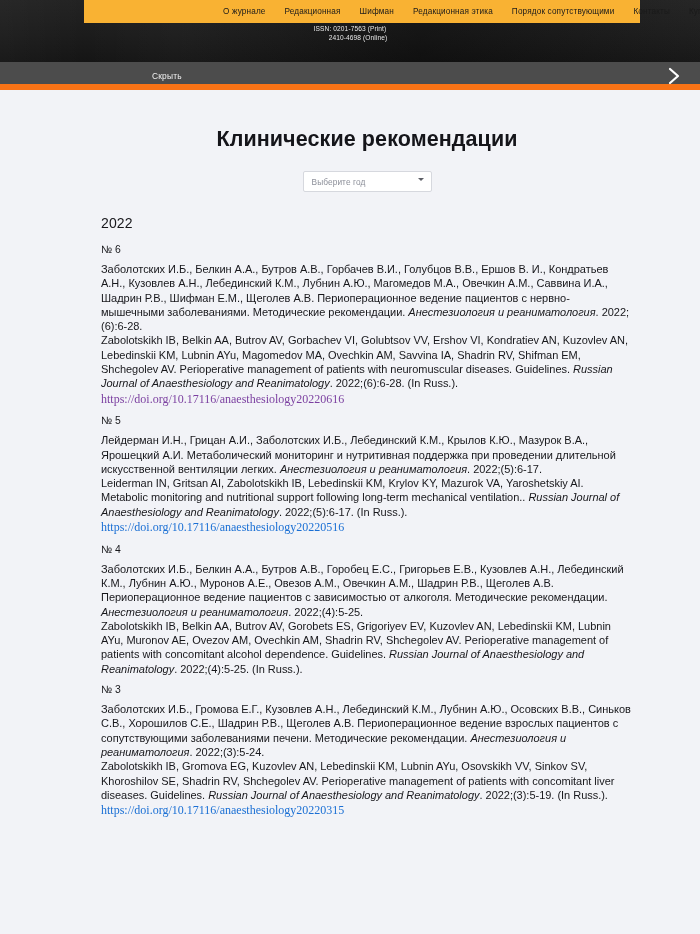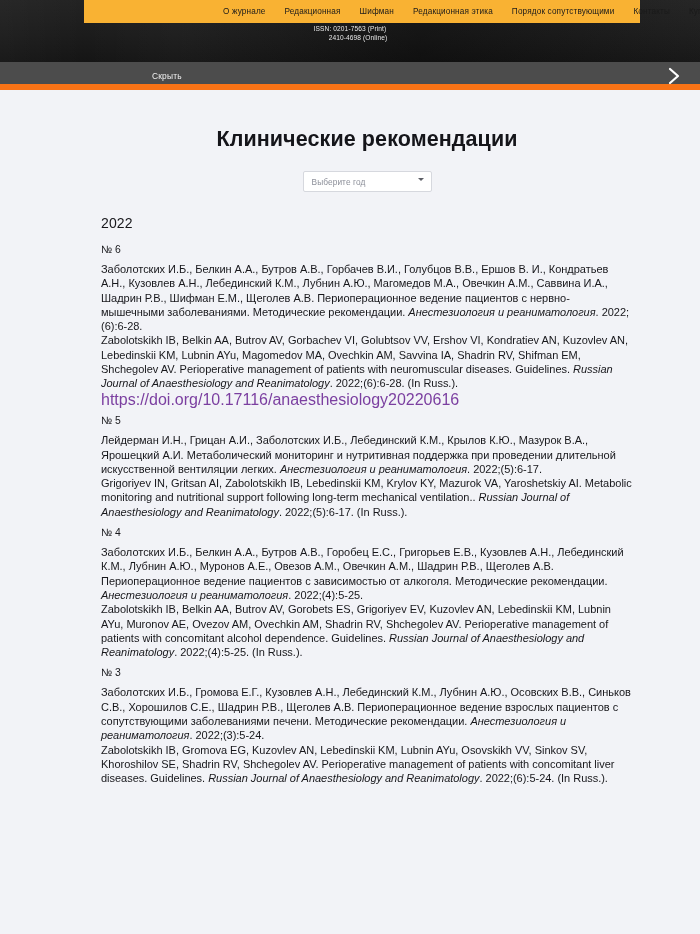--- a/index.html
+++ b/index.html
@@ -173,26 +173,27 @@
   .citation {
     font-size: 11px;
     line-height: 14.3px;
     color: #17171b;
     margin: 0;
     letter-spacing: -0.02px;
   }
   .citation .it { font-style: italic; }
   .doi {
     display: block;
-    font-size: 16px;
+    font-size: 12px;
     line-height: 15.6px;
     color: #1a6fd4;
     text-decoration: none;
     margin-top: 1px;
     word-break: break-all;
+    font-family: Liberation Serif, serif;
   }
   .doi.visited { color: #7b3fa0; }
   .ru-block { margin-bottom: 0; }
   .en-block { margin-bottom: 0; }
 </style>
 </head>
 <body>
 
 <header class="site-header">
   <div class="header-logo-zone"></div>
@@ -240,29 +241,31 @@
     <article class="issue">
       <div class="issue-number">№ 6</div>
       <p class="citation ru-block"><span>Заболотских И.Б., Белкин А.А., Бутров А.В., Горбачев В.И., Голубцов В.В., Ершов В. И., Кондратьев А.Н., Кузовлев А.Н., Лебединский К.М., Лубнин А.Ю., Магомедов М.А., Овечкин А.М., Саввина И.А., Шадрин Р.В., Шифман Е.М., Щеголев А.В. Периоперационное ведение пациентов с нервно-мышечными заболеваниями. Методические рекомендации. </span><span class="it">Анестезиология и реаниматология</span><span>. 2022;(6):6-28.</span></p>
       <p class="citation en-block"><span>Zabolotskikh IB, Belkin AA, Butrov AV, Gorbachev VI, Golubtsov VV, Ershov VI, Kondratiev AN, Kuzovlev AN, Lebedinskii KM, Lubnin AYu, Magomedov MA, Ovechkin AM, Savvina IA, Shadrin RV, Shifman EM, Shchegolev AV. Perioperative management of patients with neuromuscular diseases. Guidelines. </span><span class="it">Russian Journal of Anaesthesiology and Reanimatology</span><span>. 2022;(6):6-28. (In Russ.).</span></p>
       <a class="doi visited" href="#">https://doi.org/10.17116/anaesthesiology20220616</a>
     </article>
 
     <article class="issue">
       <div class="issue-number">№ 5</div>
       <p class="citation ru-block"><span>Лейдерман И.Н., Грицан А.И., Заболотских И.Б., Лебединский К.М., Крылов К.Ю., Мазурок В.А., Ярошецкий А.И. Метаболический мониторинг и нутритивная поддержка при проведении длительной искусственной вентиляции легких. </span><span class="it">Анестезиология и реаниматология</span><span>. 2022;(5):6-17.</span></p>
-      <p class="citation en-block"><span>Grigoriyev IN, Gritsan AI, Zabolotskikh IB, Lebedinskii KM, Krylov KY, Mazurok VA, Yaroshetskiy AI. Metabolic monitoring and nutritional support following long-term mechanical ventilation.. </span><span class="it">Russian Journal of Anaesthesiology and Reanimatology</span><span>. 2022;(5):6-17. (In Russ.).</span></p>
+      <p class="citation en-block"><span>Leiderman IN, Gritsan AI, Zabolotskikh IB, Lebedinskii KM, Krylov KY, Mazurok VA, Yaroshetskiy AI. Metabolic monitoring and nutritional support following long-term mechanical ventilation.. </span><span class="it">Russian Journal of Anaesthesiology and Reanimatology</span><span>. 2022;(5):6-17. (In Russ.).</span></p>
+      <a class="doi" href="#">https://doi.org/10.17116/anaesthesiology20220516</a>
     </article>
 
     <article class="issue">
       <div class="issue-number">№ 4</div>
       <p class="citation ru-block"><span>Заболотских И.Б., Белкин А.А., Бутров А.В., Горобец Е.С., Григорьев Е.В., Кузовлев А.Н., Лебединский К.М., Лубнин А.Ю., Муронов А.Е., Овезов А.М., Овечкин А.М., Шадрин Р.В., Щеголев А.В. Периоперационное ведение пациентов с зависимостью от алкоголя. Методические рекомендации. </span><span class="it">Анестезиология и реаниматология</span><span>. 2022;(4):5-25.</span></p>
       <p class="citation en-block"><span>Zabolotskikh IB, Belkin AA, Butrov AV, Gorobets ES, Grigoriyev EV, Kuzovlev AN, Lebedinskii KM, Lubnin AYu, Muronov AE, Ovezov AM, Ovechkin AM, Shadrin RV, Shchegolev AV. Perioperative management of patients with concomitant alcohol dependence. Guidelines. </span><span class="it">Russian Journal of Anaesthesiology and Reanimatology</span><span>. 2022;(4):5-25. (In Russ.).</span></p>
     </article>
 
     <article class="issue">
       <div class="issue-number">№ 3</div>
       <p class="citation ru-block"><span>Заболотских И.Б., Громова Е.Г., Кузовлев А.Н., Лебединский К.М., Лубнин А.Ю., Осовских В.В., Синьков С.В., Хорошилов С.Е., Шадрин Р.В., Щеголев А.В. Периоперационное ведение взрослых пациентов с сопутствующими заболеваниями печени. Методические рекомендации. </span><span class="it">Анестезиология и реаниматология</span><span>. 2022;(3):5-24.</span></p>
-      <p class="citation en-block"><span>Zabolotskikh IB, Gromova EG, Kuzovlev AN, Lebedinskii KM, Lubnin AYu, Osovskikh VV, Sinkov SV, Khoroshilov SE, Shadrin RV, Shchegolev AV. Perioperative management of patients with concomitant liver diseases. Guidelines. </span><span class="it">Russian Journal of Anaesthesiology and Reanimatology</span><span>. 2022;(6):5-24. (In Russ.).</span></p>
+      <p class="citation en-block"><span>Zabolotskikh IB, Gromova EG, Kuzovlev AN, Lebedinskii KM, Lubnin AYu, Osovskikh VV, Sinkov SV, Khoroshilov SE, Shadrin RV, Shchegolev AV. Perioperative management of patients with concomitant liver diseases. Guidelines. </span><span class="it">Russian Journal of Anaesthesiology and Reanimatology</span><span>. 2022;(3):5-19. (In Russ.).</span></p>
+      <a class="doi" href="#">https://doi.org/10.17116/anaesthesiology20220315</a>
     </article>
 
   </section>
 </main>
 
 </body></html>

